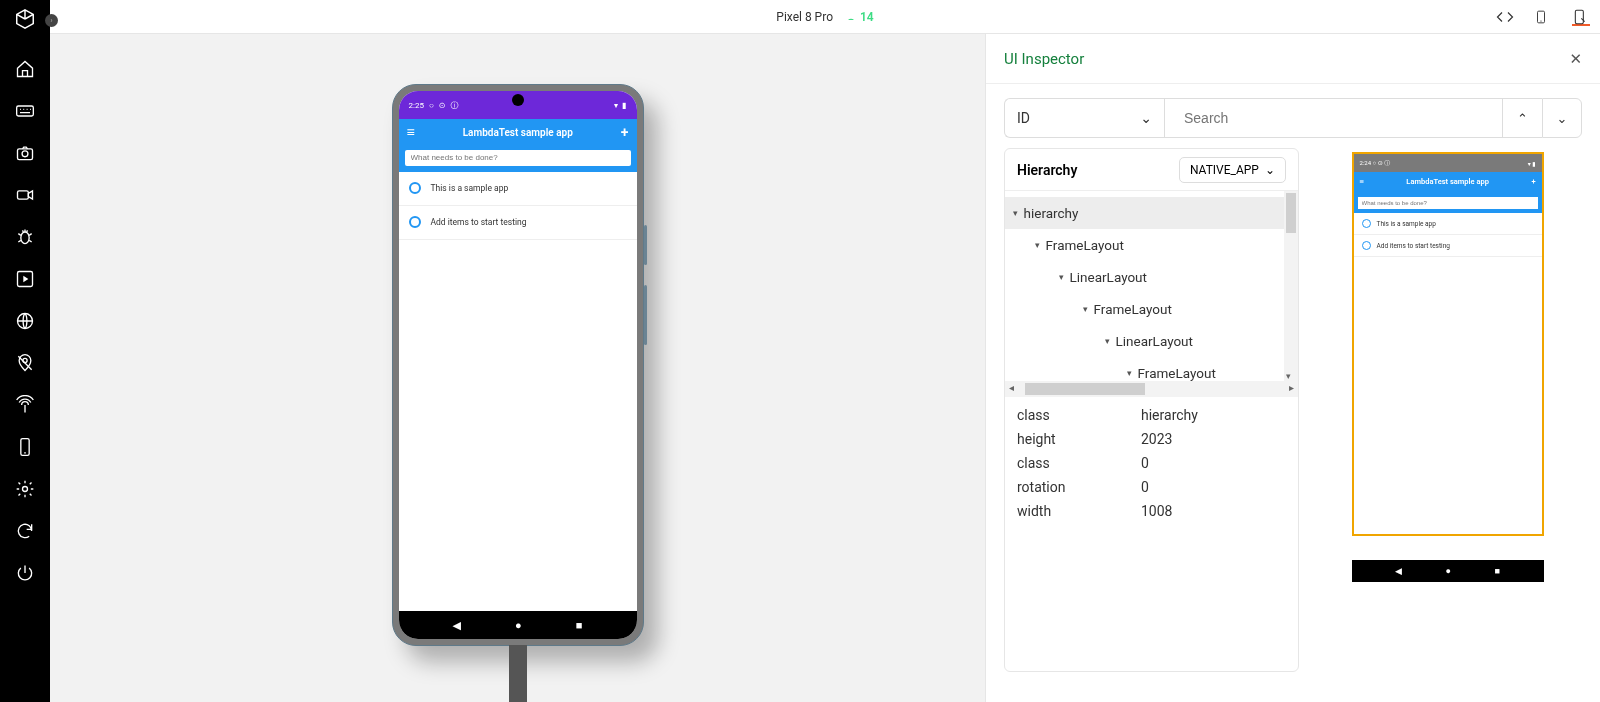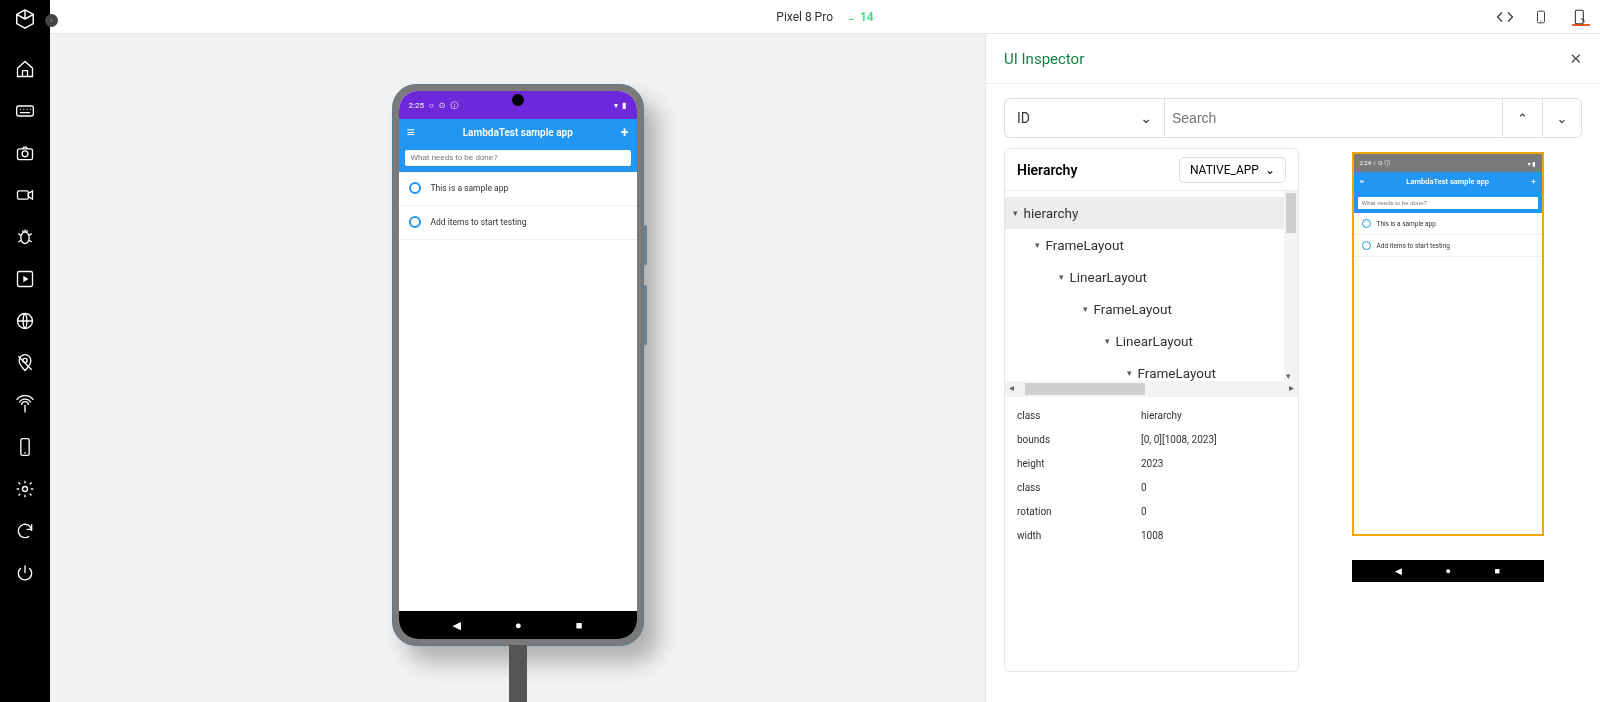--- a/index.html
+++ b/index.html
@@ -55,21 +55,21 @@
   .phone-side.s1{top:140px;height:40px;} .phone-side.s2{top:200px;height:60px;}
   
   .inspector{
     width:615px; flex:0 0 615px; border-left:1px solid #e6e6e6; background:#fff; display:flex; flex-direction:column; min-height:0;
   }
   .insp-head{height:50px;display:flex;align-items:center;justify-content:space-between;padding:0 18px;border-bottom:1px solid #eee;}
   .insp-head .ttl{font-size:15px;color:#15803d;}
   .insp-head .close{font-size:15px;color:#555;cursor:pointer;}
   .insp-search-row{display:flex;gap:0;padding:14px 18px 10px 18px;}
   .id-select{width:160px;height:40px;border:1px solid #ddd;border-radius:6px 0 0 6px;display:flex;align-items:center;justify-content:space-between;padding:0 12px;font-size:14px;color:#333;cursor:pointer;border-right:none;}
-  .search-input{flex:1;height:40px;border:1px solid #ddd;border-left:1px solid #ddd;border-right:none;padding:0 7px;font-size:14px;outline:none;}
+  .search-input{flex:1;height:40px;border:1px solid #ddd;border-left:1px solid #ddd;border-right:none;padding:0 19px;font-size:14px;outline:none;}
   .nav-btn{width:40px;height:40px;border:1px solid #ddd;display:flex;align-items:center;justify-content:center;cursor:pointer;font-size:13px;color:#333;}
   .nav-btn.first{border-right:none;}
   .nav-btn.last{border-radius:0 6px 6px 0;}
   .insp-body{flex:1;display:flex;gap:14px;padding:0 18px 30px 18px;min-height:0;}
   .hier-col{width:295px;display:flex;flex-direction:column;border:1px solid #e6e6e6;border-radius:6px;min-height:0;}
   .hier-head{height:42px;display:flex;align-items:center;justify-content:space-between;padding:0 12px;border-bottom:1px solid #eee;}
   .hier-head .ht{font-size:14px;font-weight:600;}
   .hier-head .sel{border:1px solid #ddd;border-radius:5px;padding:5px 10px;font-size:12px;display:flex;align-items:center;gap:6px;cursor:pointer;}
   .tree-wrap{position:relative;flex:0 0 auto;}
   .tree{font-size:13.5px;color:#333;padding:6px 0 6px 0;overflow:hidden;height:190px;position:relative;}
@@ -79,21 +79,21 @@
   .tree .d0{padding-left:8px;} .tree .d1{padding-left:30px;} .tree .d2{padding-left:54px;} .tree .d3{padding-left:78px;} .tree .d4{padding-left:100px;} .tree .d5{padding-left:122px;}
   .tree-vscroll{position:absolute;right:0;top:0;width:14px;height:100%;background:#f3f3f3;}
   .tree-vscroll .thumb{position:absolute;top:2px;left:2px;width:10px;height:40px;background:#cfcfcf;}
   .tree-vscroll .arr{position:absolute;left:2px;font-size:9px;color:#666;}
   .tree-hscroll{height:16px;background:#f3f3f3;position:relative;}
   .tree-hscroll .thumb{position:absolute;left:20px;top:2px;height:12px;width:120px;background:#cfcfcf;}
   .tree-hscroll .arr{position:absolute;top:1px;font-size:10px;color:#666;}
   .props-head{height:42px;display:flex;align-items:center;justify-content:space-between;padding:0 12px;border-top:1px solid #eee;border-bottom:1px solid #eee;}
   .props-head .ht{font-size:14px;font-weight:600;}
   .props-head .copy{width:16px;height:16px;cursor:pointer;}
-  .props{flex:1;padding:6px 12px;font-size:10px;color:#333;overflow:auto;}
+  .props{flex:1;padding:6px 12px;font-size:14px;color:#333;overflow:auto;}
   .props .prow{display:flex;height:24px;align-items:center;}
   .props .prow .k{width:124px;color:#333;}
   .props .prow .v{color:#333;}
   .preview-col{flex:1;display:flex;flex-direction:column;gap:10px;align-items:center;}
   .refresh-row{width:100%;display:flex;justify-content:flex-end;gap:8px;}
   .btn-outline{height:34px;border:1px solid #ddd;border-radius:6px;display:flex;align-items:center;gap:8px;padding:0 12px;font-size:13px;cursor:pointer;color:#333;}
   .btn-outline.small{width:38px;padding:0;justify-content:center;}
   .preview-phone{width:192px;margin-top:4px;}
   .preview-screen{border:2px solid #f0a500;background:#7a7a7a;height:384px;position:relative;overflow:hidden;}
   .pv-status{height:18px;background:#7a7a7a;color:#fff;font-size:6px;display:flex;align-items:center;justify-content:space-between;padding:0 6px;}
@@ -341,24 +341,20 @@
             <span class="arr" style="left:4px">◂</span>
             <div class="thumb"></div>
             <span class="arr" style="right:4px">▸</span>
           </div>
           <div class="props">
             <div class="prow">
                 <span class="k">class</span>
                 <span class="v">hierarchy</span>
               </div>
             <div class="prow">
-                <span class="k">bounds</span>
-                <span class="v">[0, 0][1008, 2023]</span>
-              </div>
-            <div class="prow">
                 <span class="k">height</span>
                 <span class="v">2023</span>
               </div>
             <div class="prow">
                 <span class="k">class</span>
                 <span class="v">0</span>
               </div>
             <div class="prow">
                 <span class="k">rotation</span>
                 <span class="v">0</span>

